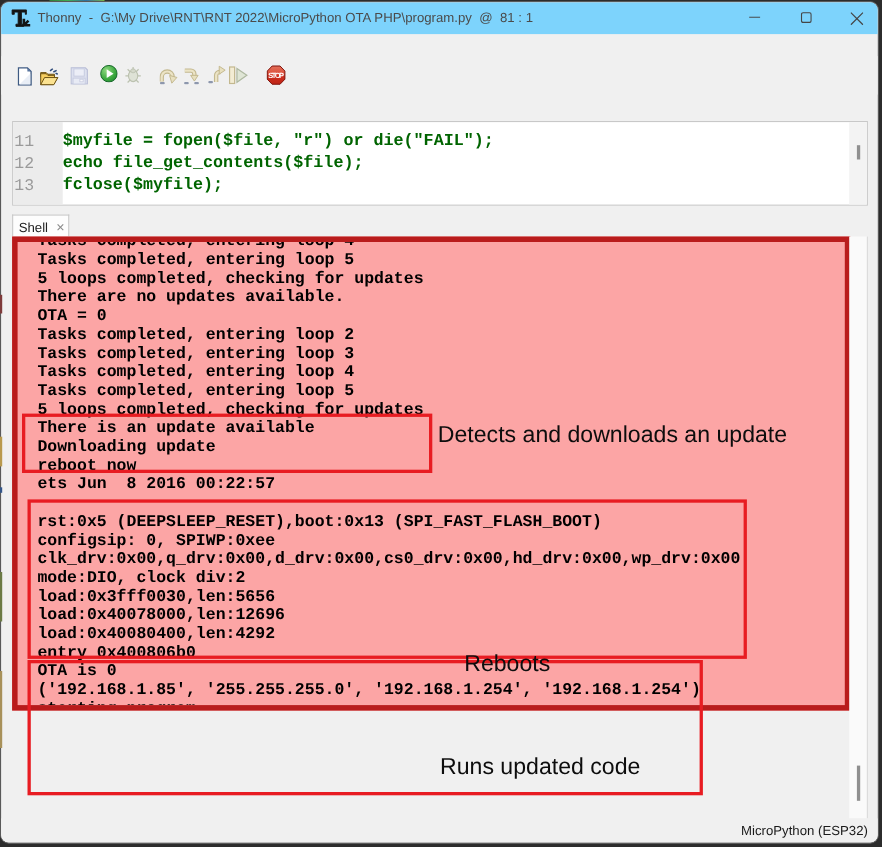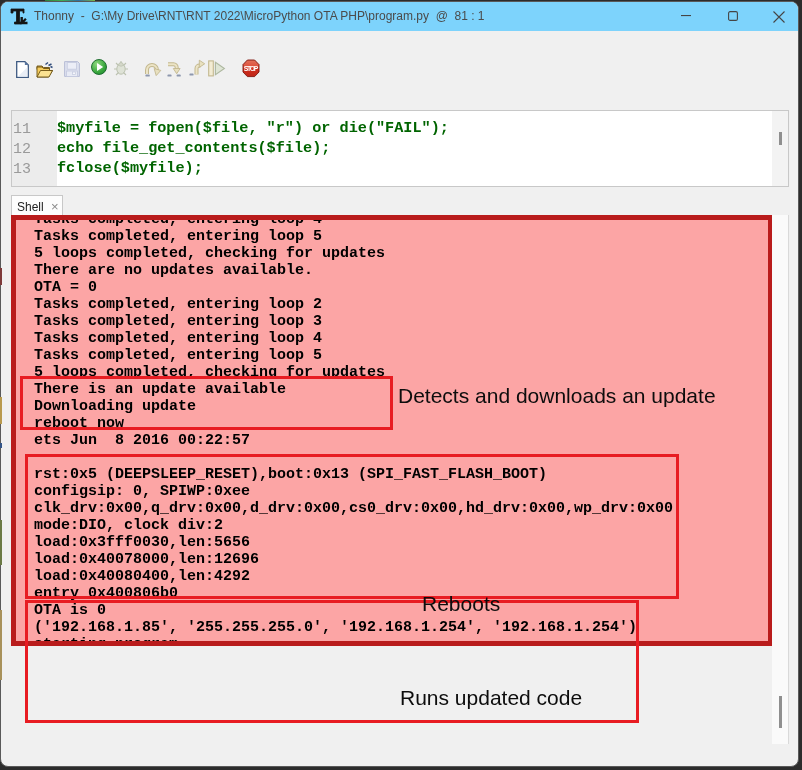--- a/index.html
+++ b/index.html
@@ -214,13 +214,16 @@
   <div id="shellscroll" class="abs"></div>
   <div id="shellthumb" class="abs"></div>
 
   <div id="box1" class="redbox"></div>
   <div id="box2" class="redbox"></div>
   <div id="box3" class="redbox"></div>
   <div class="note" style="left:397px; top:382px;text-align:right;">Detects and downloads an update</div>
   <div class="note" style="left:421px; top:547px;margin-top:43px;">Reboots</div>
   <div class="note" style="left:399px; top:684px;text-align:center;">Runs updated code</div>
 
+  <div id="statusbar" class="abs">
+      <span id="statustext">MicroPython (ESP32)</span>
+    </div>
 </div>
 
 </body></html>

